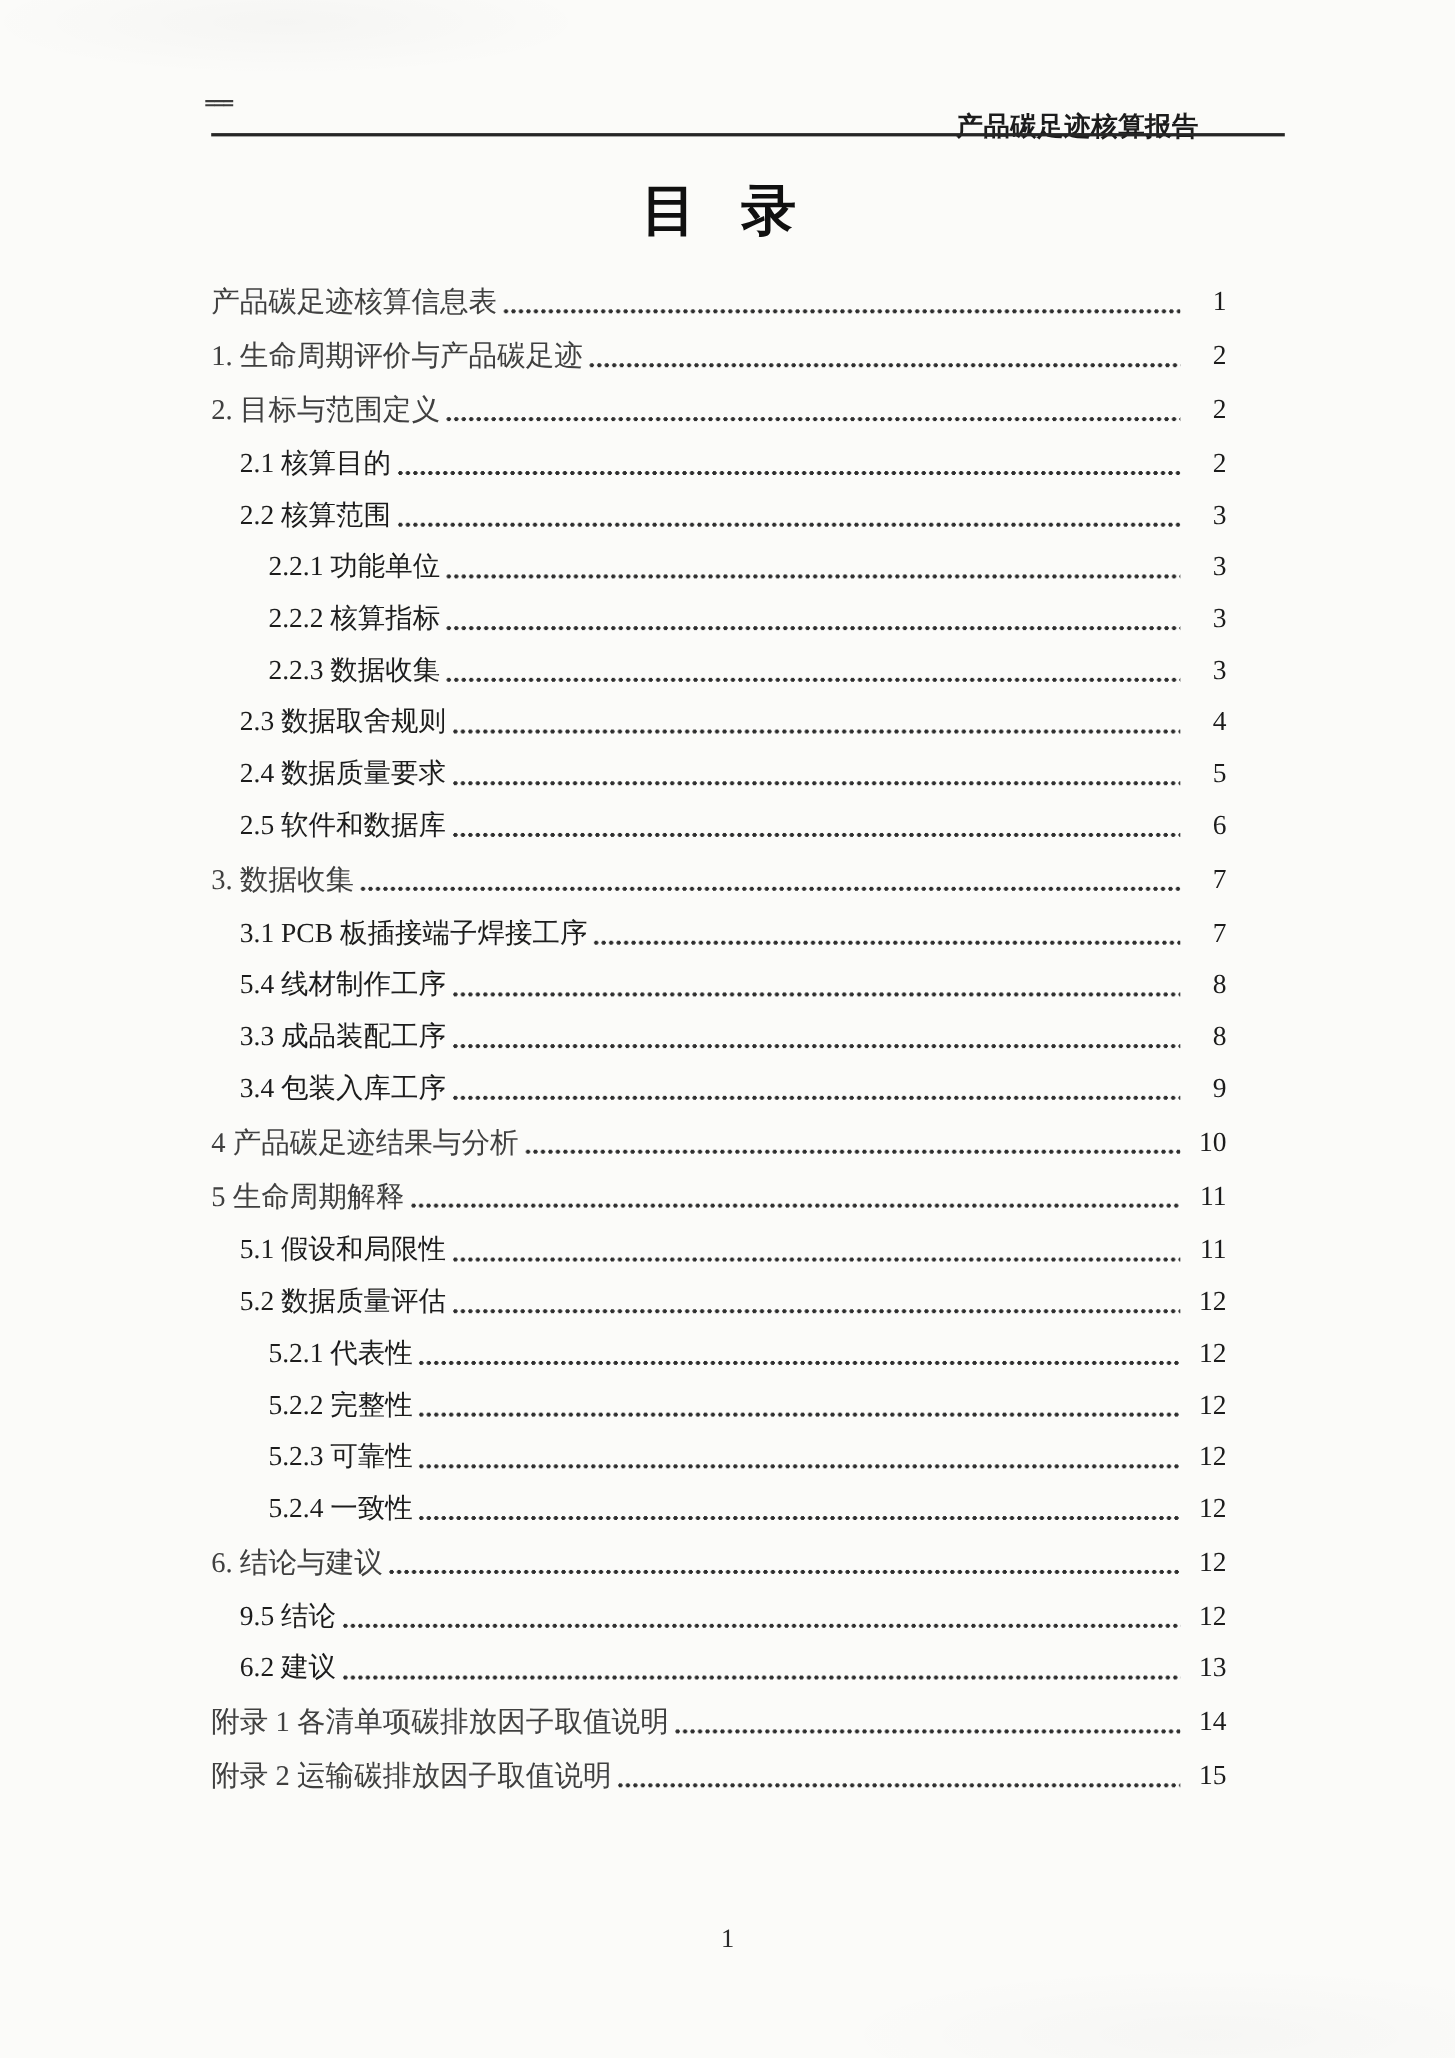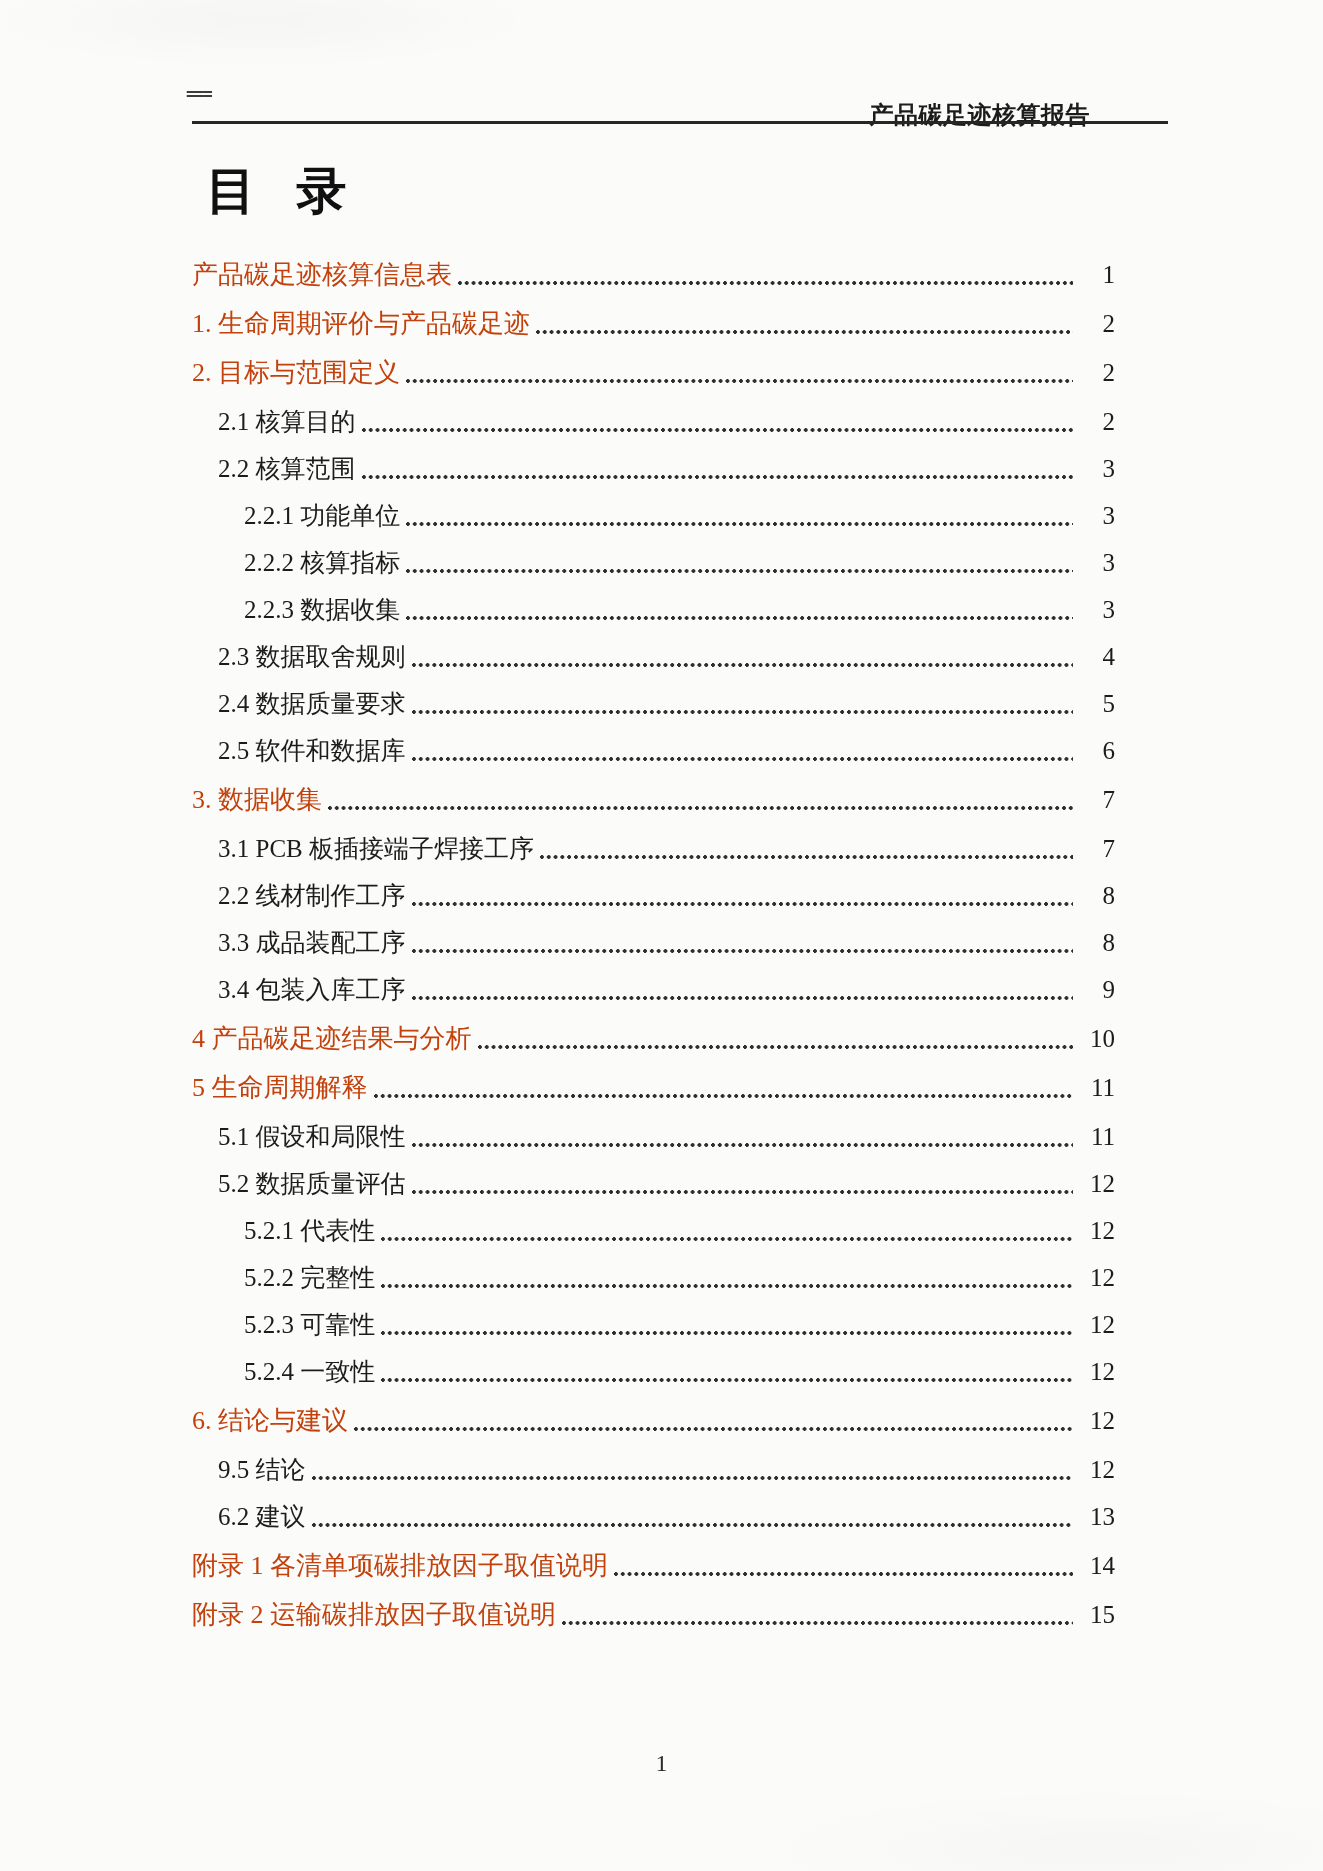--- a/index.html
+++ b/index.html
@@ -31,40 +31,40 @@
     position:absolute; top:121px; left:192px; width:976px; height:3px;
     background:#262626;
   }
 
   
   .content {
     position:absolute; top:158px; left:192px; width:923px;
   }
   .doc-title {
     margin:0 0 32px 0;
-    text-align:left;
+    text-align:center;
     font-size:50px; font-weight:bold; letter-spacing:14px;
     color:#101010;
     text-indent:14px; 
   }
 
   
   .toc-list { display:block; }
   .toc-row {
     display:flex; align-items:flex-end;
     height:35px;
     margin-top:12px;
   }
   .toc-row.level-0 { margin:14px 0; }
   .toc-row.level-1 { padding-left:26px; }
   .toc-row.level-2 { padding-left:52px;justify-content:center; }
   .toc-label {
     font-size:25px; line-height:35px; white-space:nowrap; color:#1c1c1c;
   }
-  .toc-row.level-0 .toc-label { font-size:26px; color:#c2410c; }
+  .toc-row.level-0 .toc-label { font-size:26px; color:#404040; }
   .toc-dots {
     flex:1; height:35px; margin:0 6px 0 5px;
     background-image:radial-gradient(circle at 3px 26px, #2e2e2e 1.7px, transparent 2.1px);
     background-size:6.8px 35px;
     background-repeat:repeat-x;
   }
   .toc-page {
     font-size:25px; line-height:35px; min-width:36px; text-align:right; color:#1c1c1c;
   }
 
@@ -143,21 +143,21 @@
     <span class="toc-label">3. 数据收集</span>
     <span class="toc-dots"></span>
     <span class="toc-page">7</span>
   </div>
       <div class="toc-row level-1">
     <span class="toc-label">3.1 PCB 板插接端子焊接工序</span>
     <span class="toc-dots"></span>
     <span class="toc-page">7</span>
   </div>
       <div class="toc-row level-1">
-    <span class="toc-label">2.2 线材制作工序</span>
+    <span class="toc-label">5.4 线材制作工序</span>
     <span class="toc-dots"></span>
     <span class="toc-page">8</span>
   </div>
       <div class="toc-row level-1">
     <span class="toc-label">3.3 成品装配工序</span>
     <span class="toc-dots"></span>
     <span class="toc-page">8</span>
   </div>
       <div class="toc-row level-1">
     <span class="toc-label">3.4 包装入库工序</span>

